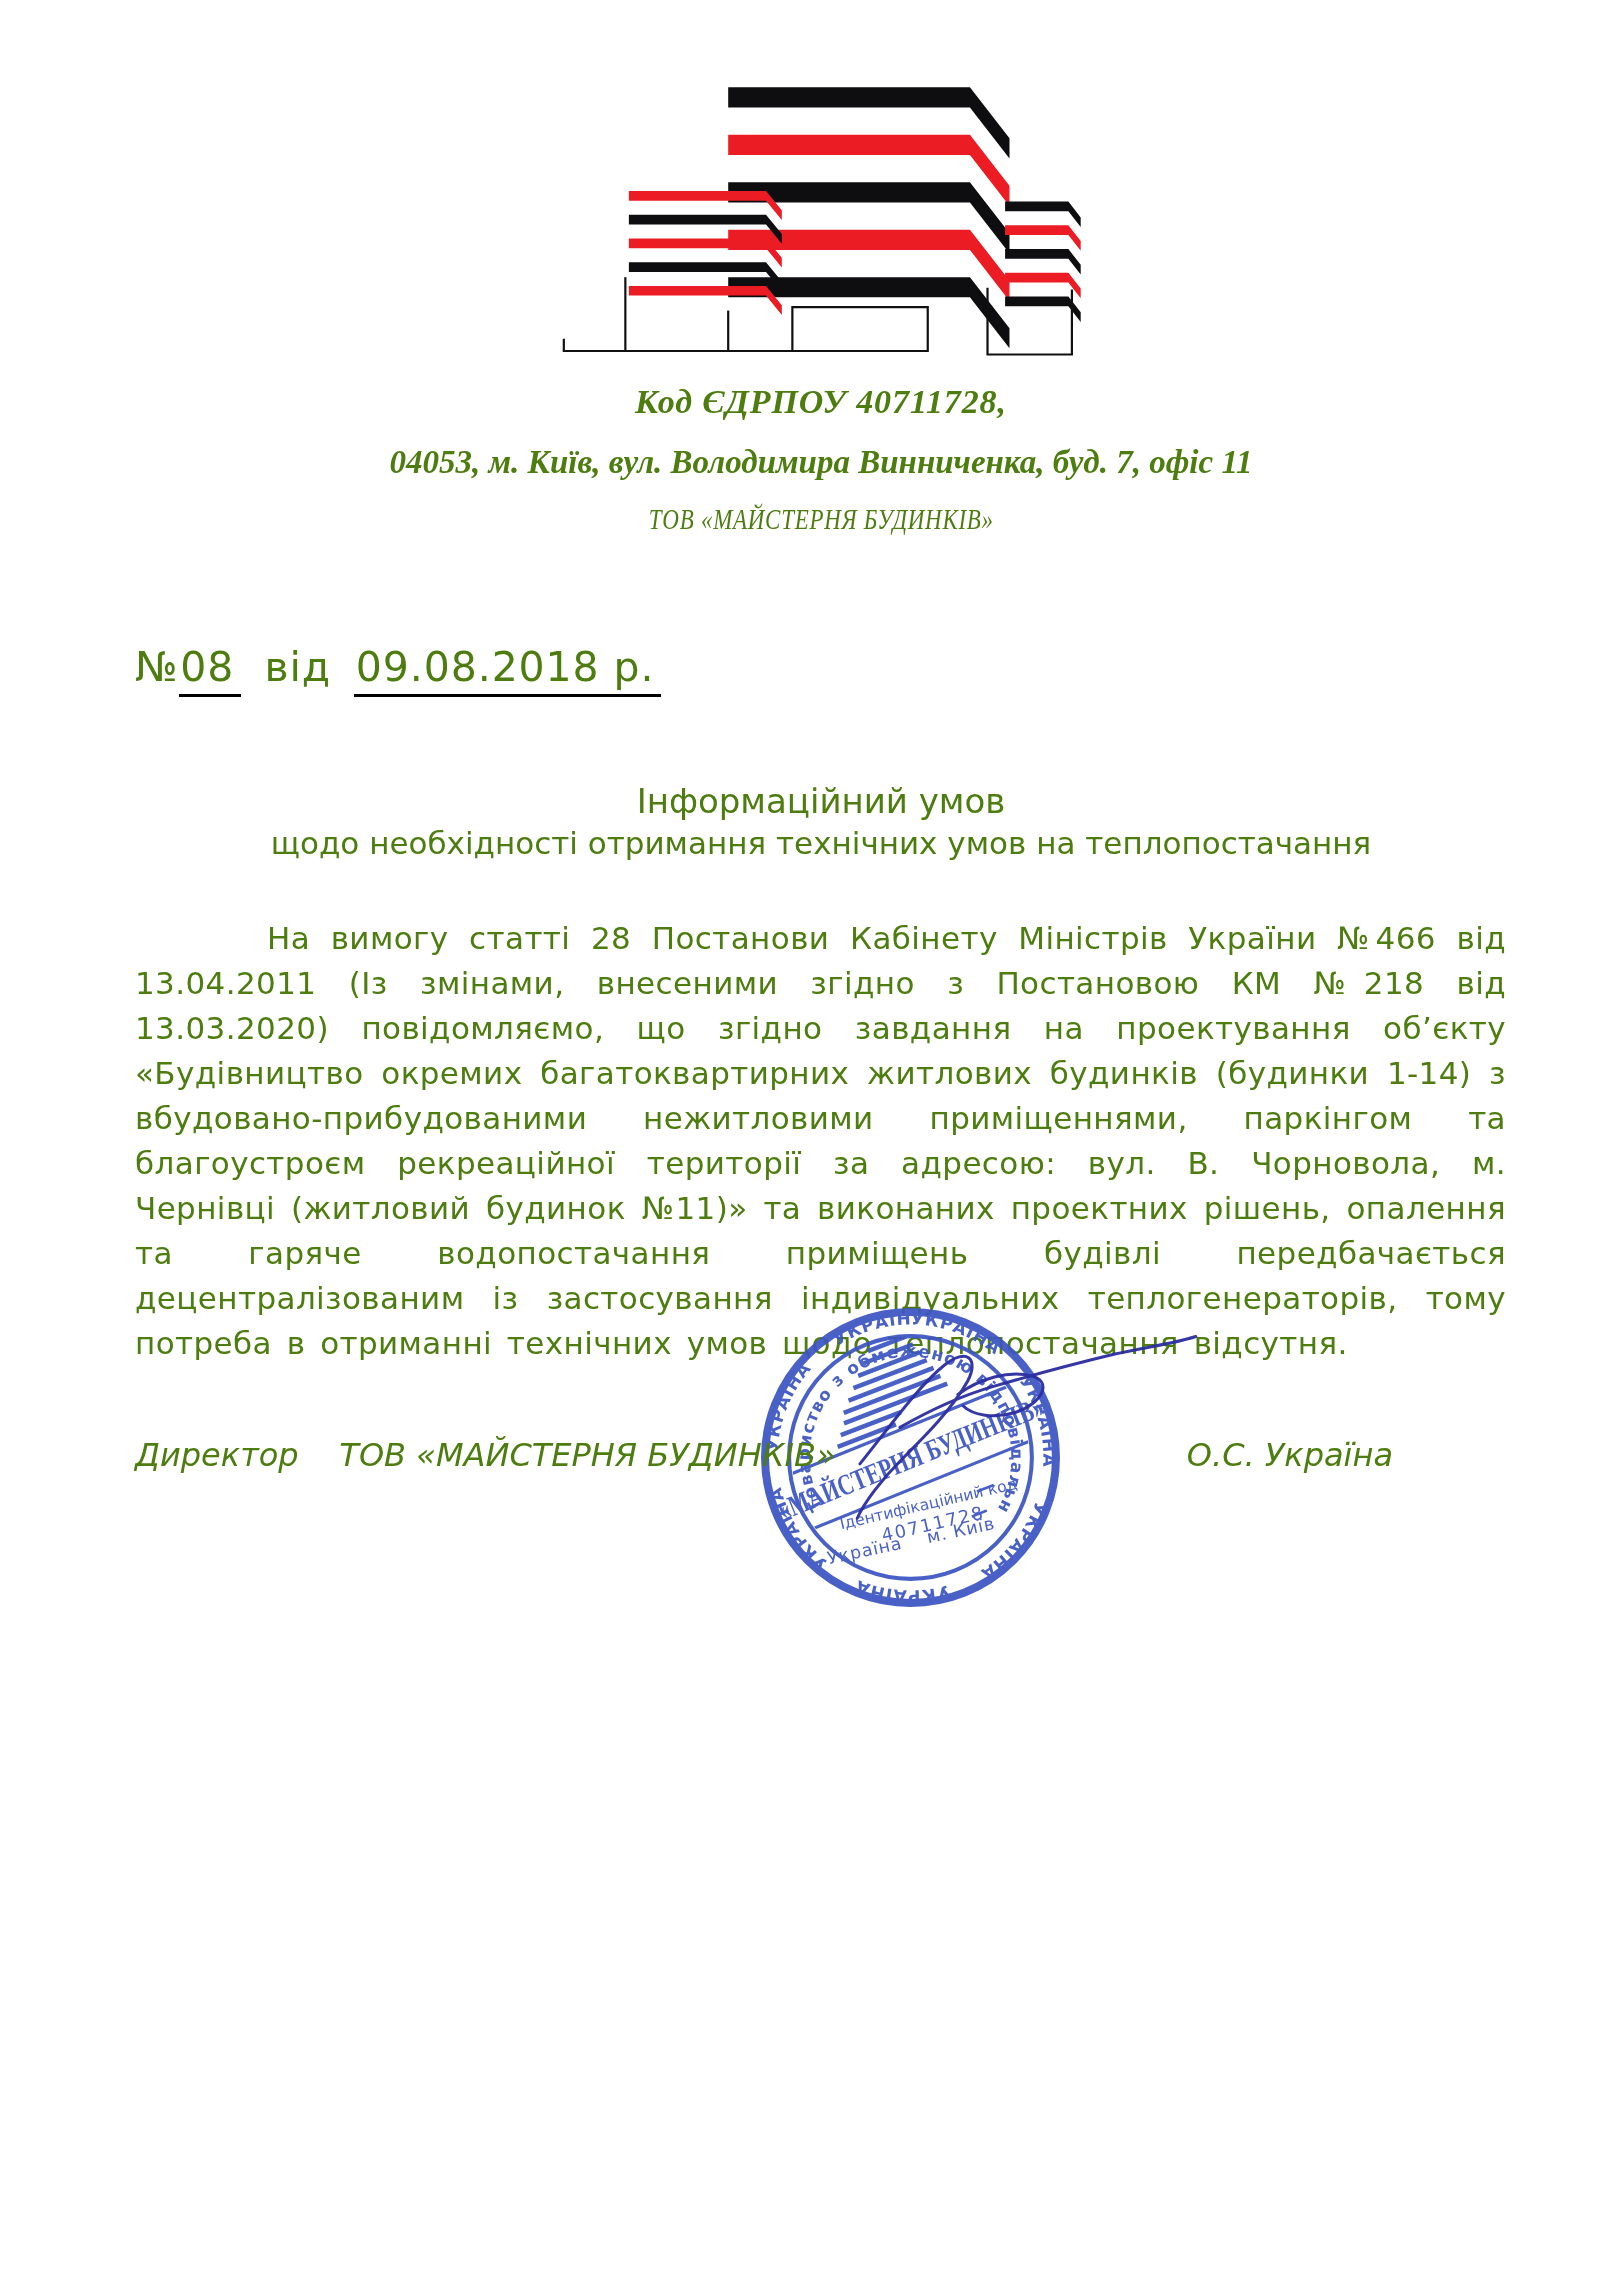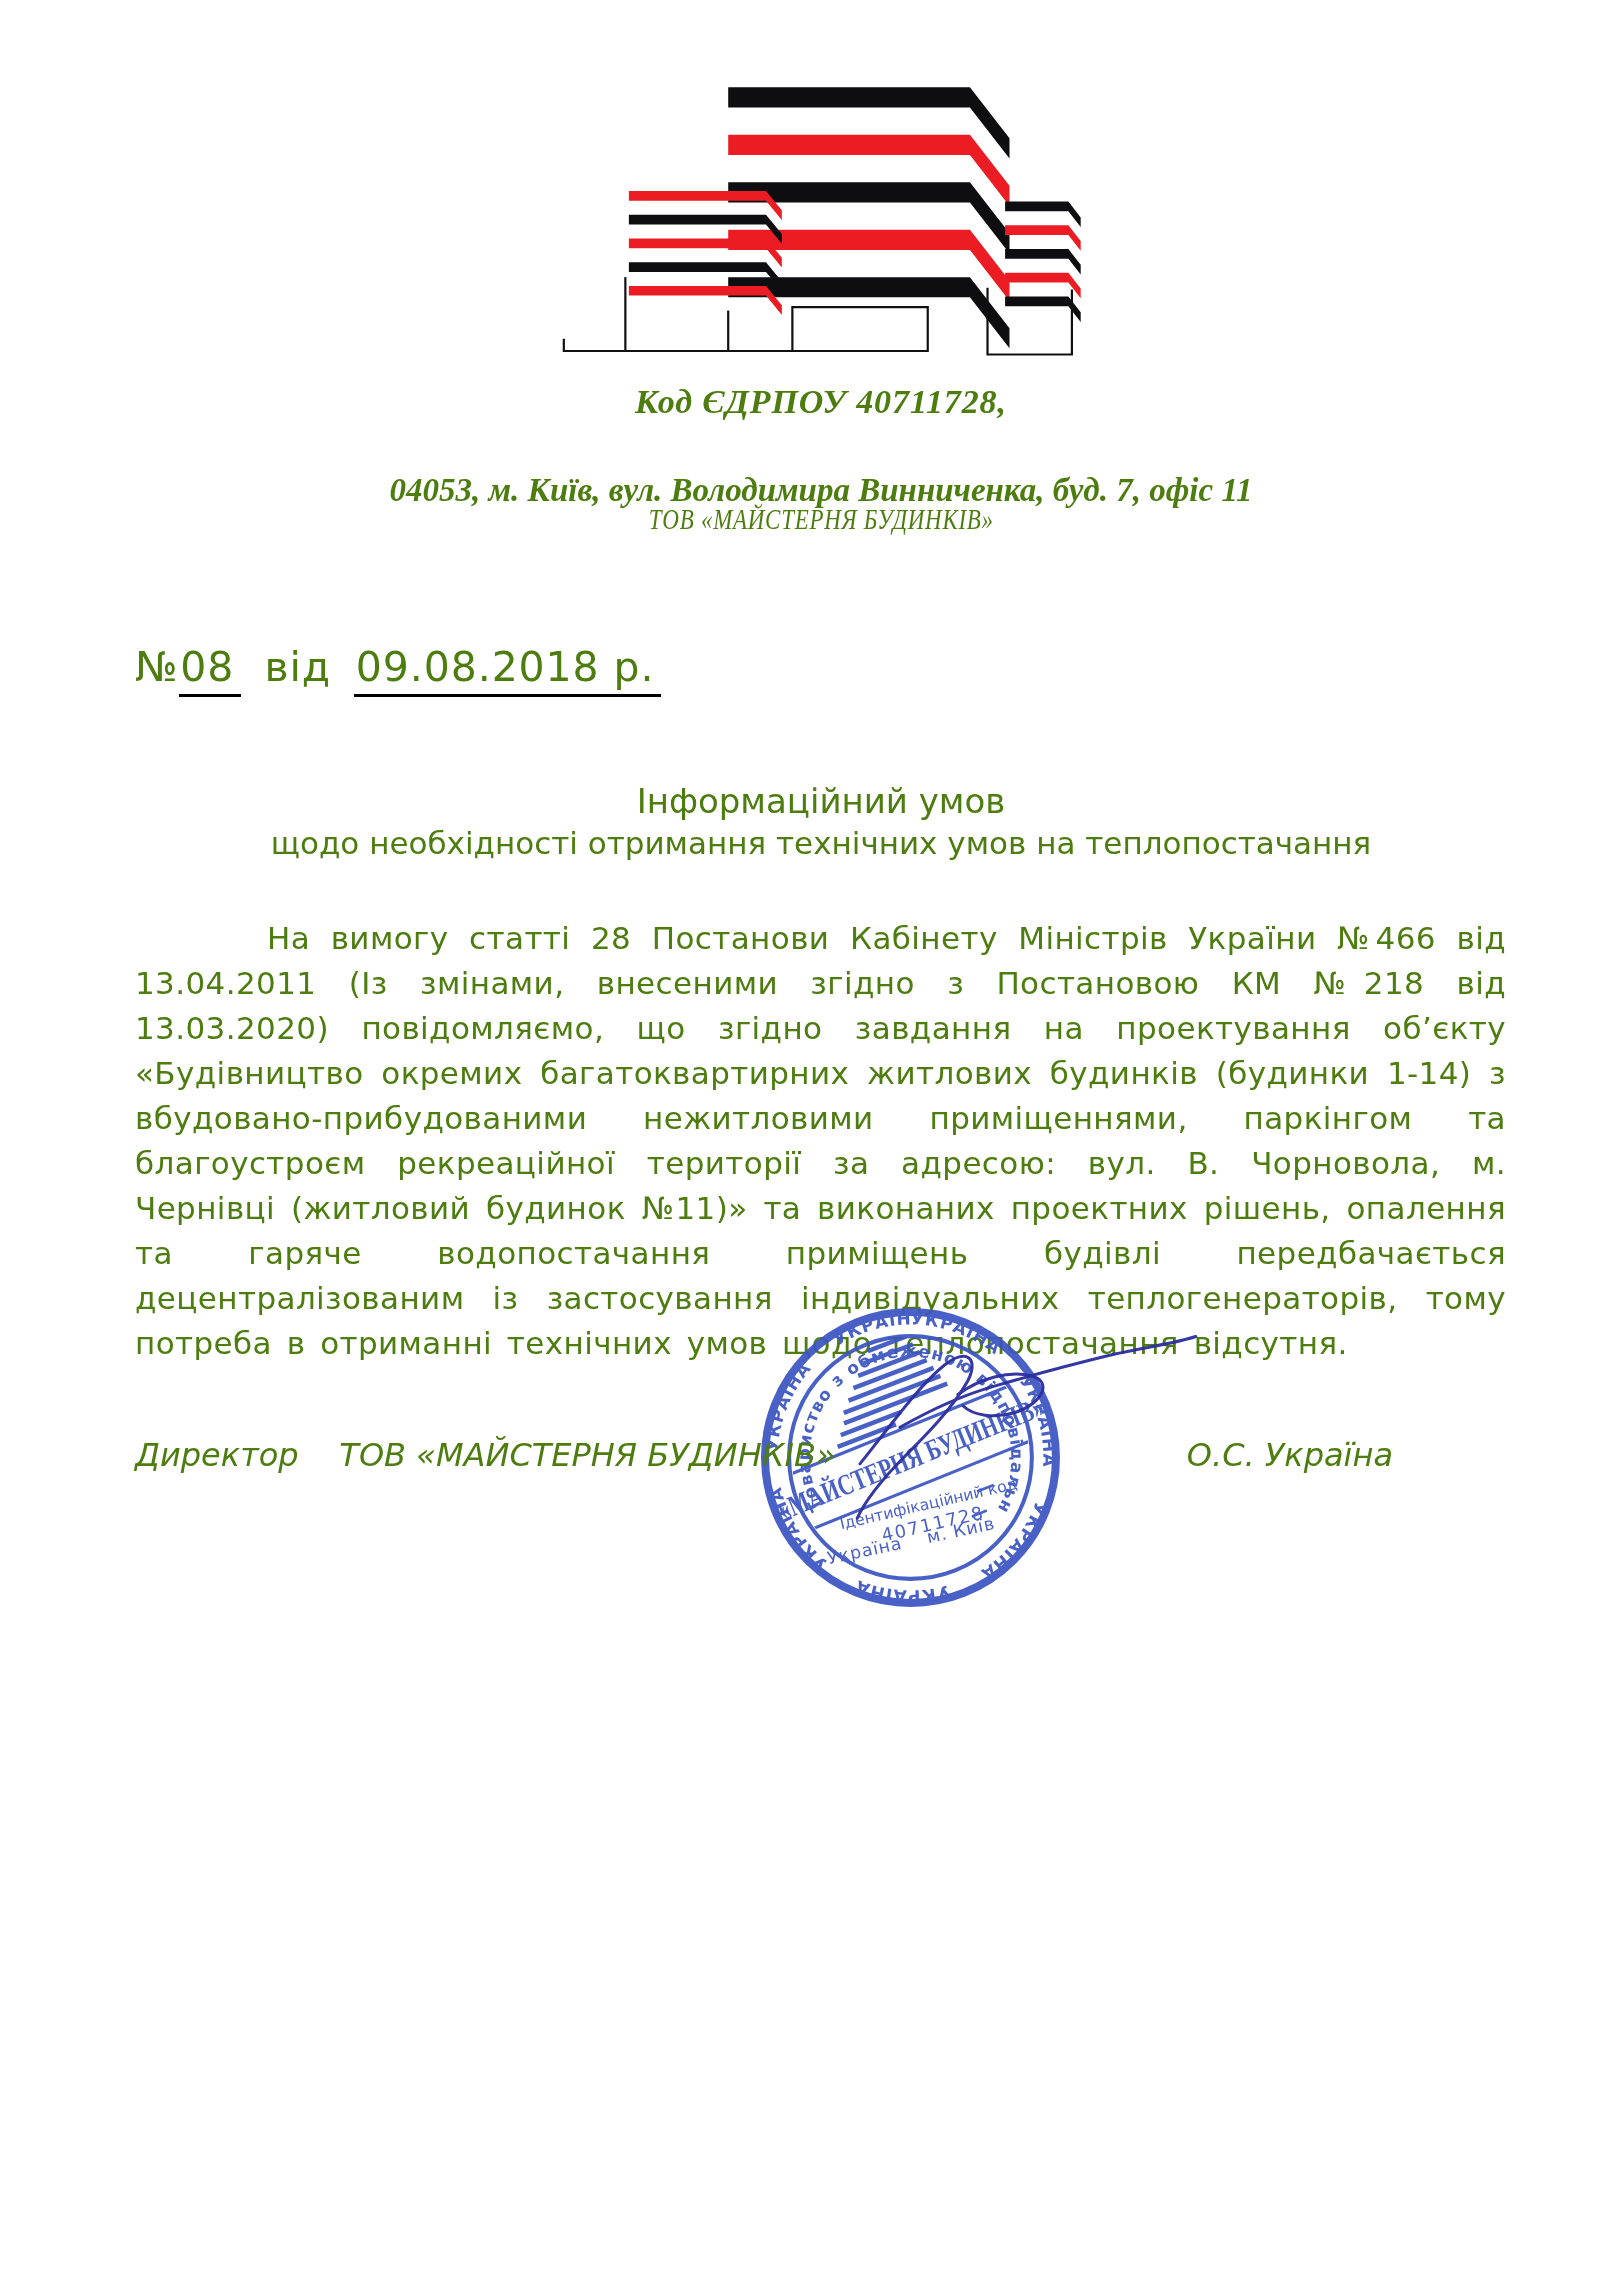--- a/index.html
+++ b/index.html
@@ -2,21 +2,21 @@
 <html style="font-size:14.3px"><head>
 <meta charset="utf-8">
 <style>
   html,body{margin:0;padding:0;background:#ffffff;}
   .page{position:relative;width:1622px;height:2293px;background:#ffffff;overflow:hidden;
         font-family:"DejaVu Sans",sans-serif;color:#4d7c0f;}
   .logo{position:absolute;left:548px;top:75px;width:545px;height:283px;}
   .centered{position:absolute;left:135px;width:1372px;text-align:center;}
   .serifline{font-family:"Liberation Serif",serif;font-style:italic;font-weight:bold;}
   .hdr1{top:383px;font-size:34px;letter-spacing:0.9px;}
-  .hdr2{top:444px;font-size:33px;margin-top:28px;}
+  .hdr2{top:444px;font-size:33px;}
   .hdr3{top:504px;font-family:"Liberation Serif",serif;font-style:italic;font-weight:normal;font-size:28px;}
   .hdr3 .cond{display:inline-block;transform:scale(0.82,1.05);transform-origin:center;letter-spacing:0.9px;}
   .refline{position:absolute;left:135px;top:643px;font-size:41px;letter-spacing:0.9px;}
   .refline .u{border-bottom:3.6px solid #000;padding:0 7.1px 2.7px 1.8px;}
   .refline .gap{display:inline-block;width:23px;}
   .title1{top:781px;font-size:34px;}
   .title2{top:825px;font-size:31px;}
   .bodytext{position:absolute;left:135px;top:916px;width:1371px;font-size:31px;line-height:45px;
             text-align:justify;text-indent:132px;letter-spacing:0.4px;word-spacing:4.5px;}
   .sigrow{position:absolute;left:135px;top:1436px;width:1258px;display:flex;justify-content:space-between;

